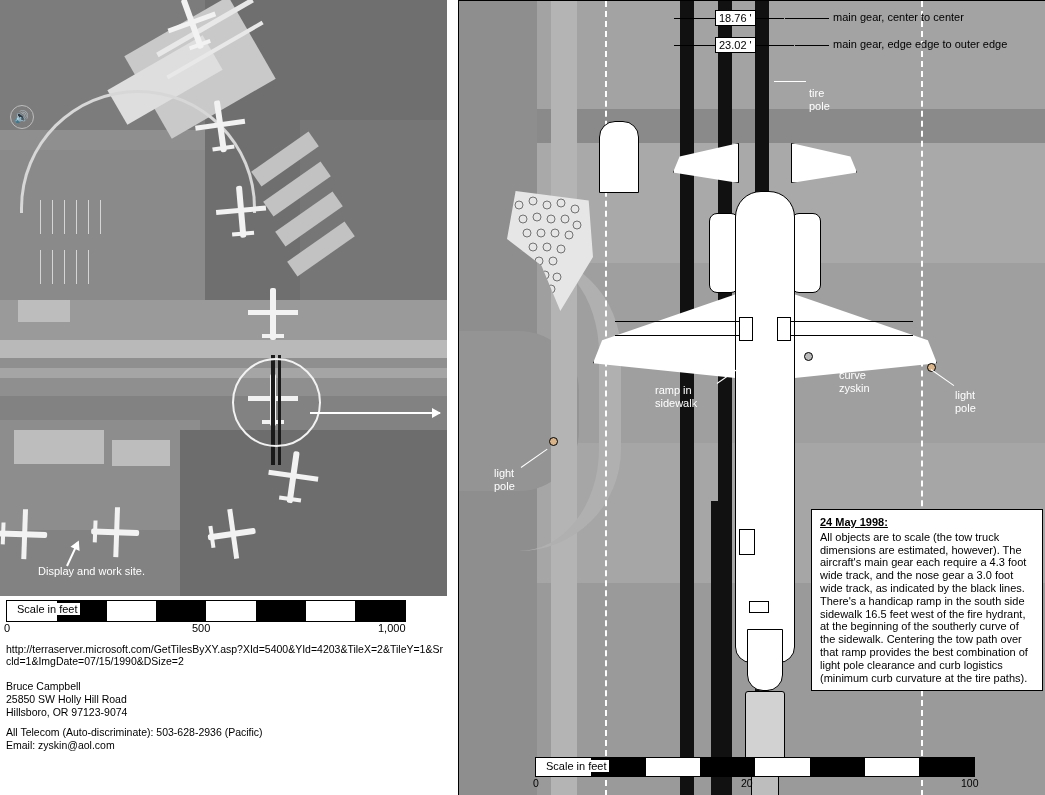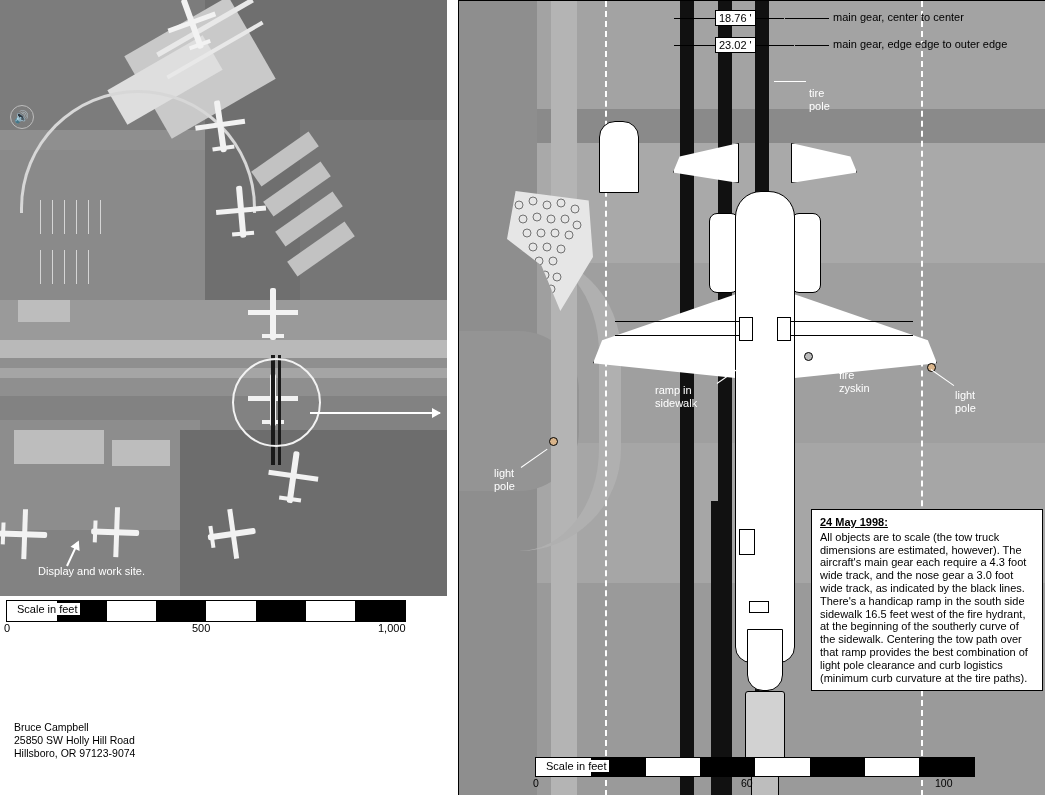--- a/index.html
+++ b/index.html
@@ -85,21 +85,21 @@
     position:absolute;left:8px;top:2px;font-size:11px;background:#fff;padding:0 2px;z-index:3;
   }
   .scale-ticks{position:relative;height:14px;font-size:11px;}
   .scale-ticks span{position:absolute;top:0;}
 
   #left-url{
     position:absolute;left:6px;top:643px;width:440px;font-size:10.5px;line-height:12px;
     word-break:break-all;
   }
   #left-contact{
-    position:absolute;left:14px;top:680px;font-size:10.5px;line-height:13px;margin-top:41px;
+    position:absolute;left:6px;top:680px;font-size:10.5px;line-height:13px;
   }
   #left-contact2{
     position:absolute;left:6px;top:726px;font-size:10.5px;line-height:13px;
   }
 
   
   #right-panel{left:458px;top:0;width:587px;height:795px;background:#9b9b9b;border:1px solid #000;}
   #rp-inner{position:absolute;left:0;top:0;width:587px;height:795px;overflow:hidden;}
   .rp-band{position:absolute;left:0;width:587px;}
   #band1{top:0;height:108px;background:#a3a3a3;}
@@ -285,25 +285,30 @@
       <div class="seg white"></div>
       <div class="seg black"></div>
     </div>
     <div class="scale-ticks">
       <span style="left:-2px;">0</span>
       <span style="left:186px;">500</span>
       <span style="left:372px;">1,000</span>
     </div>
   </div>
 
+  <div id="left-url">http://terraserver.microsoft.com/GetTilesByXY.asp?XId=5400&amp;YId=4203&amp;TileX=2&amp;TileY=1&amp;Srcld=1&amp;ImgDate=07/15/1990&amp;DSize=2</div>
 
   <div id="left-contact">
     <div>Bruce Campbell</div>
     <div>25850 SW Holly Hill Road</div>
     <div>Hillsboro, OR  97123-9074</div>
+  </div>
+  <div id="left-contact2">
+    <div>All Telecom (Auto-discriminate): 503-628-2936 (Pacific)</div>
+    <div>Email:  zyskin@aol.com</div>
   </div>
 </div>
 
 <div class="panel" id="right-panel">
   <div id="rp-inner">
 
     <div class="rp-band" id="band1"></div>
     <div class="rp-band" id="band2"></div>
     <div class="rp-band" id="band3"></div>
     <div class="rp-band" id="band4"></div>
@@ -397,21 +402,21 @@
     <div class="lead" style="left:472px;top:368px;width:28px;transform:rotate(35deg);background:#fff;"></div>
 
     <div class="dot" style="left:90px;top:436px;"></div>
     <div class="label-white" style="left:35px;top:466px;">
       <span>light</span><br>
       <span>pole</span>
     </div>
     <div class="lead" style="left:62px;top:466px;width:32px;transform:rotate(-35deg);background:#fff;"></div>
 
     <div class="label-white" style="left:380px;top:368px;">
-      <span>fire</span><br>
+      <span>curve</span><br>
       <span>zyskin</span>
     </div>
     <div class="lead" style="left:352px;top:358px;width:34px;transform:rotate(25deg);background:#fff;"></div>
     <div class="dot" style="left:345px;top:351px;background:#bbb;"></div>
 
     <div class="label-white" style="left:196px;top:383px;">
       <span>ramp in</span><br>
       <span>sidewalk</span>
     </div>
     <div class="lead" style="left:258px;top:382px;width:40px;transform:rotate(-35deg);background:#fff;"></div>
@@ -428,19 +433,19 @@
         <div class="seg black"></div>
         <div class="seg white"></div>
         <div class="seg black"></div>
         <div class="seg white"></div>
         <div class="seg black"></div>
         <div class="seg white"></div>
         <div class="seg black"></div>
       </div>
       <div class="sb-ticks">
         <span style="left:-2px;">0</span>
-        <span style="left:206px;">60</span>
-        <span style="left:400px;">100</span>
+        <span style="left:206px;">20</span>
+        <span style="left:426px;">100</span>
       </div>
     </div>
 
   </div>
 </div>
 
 </body></html>

